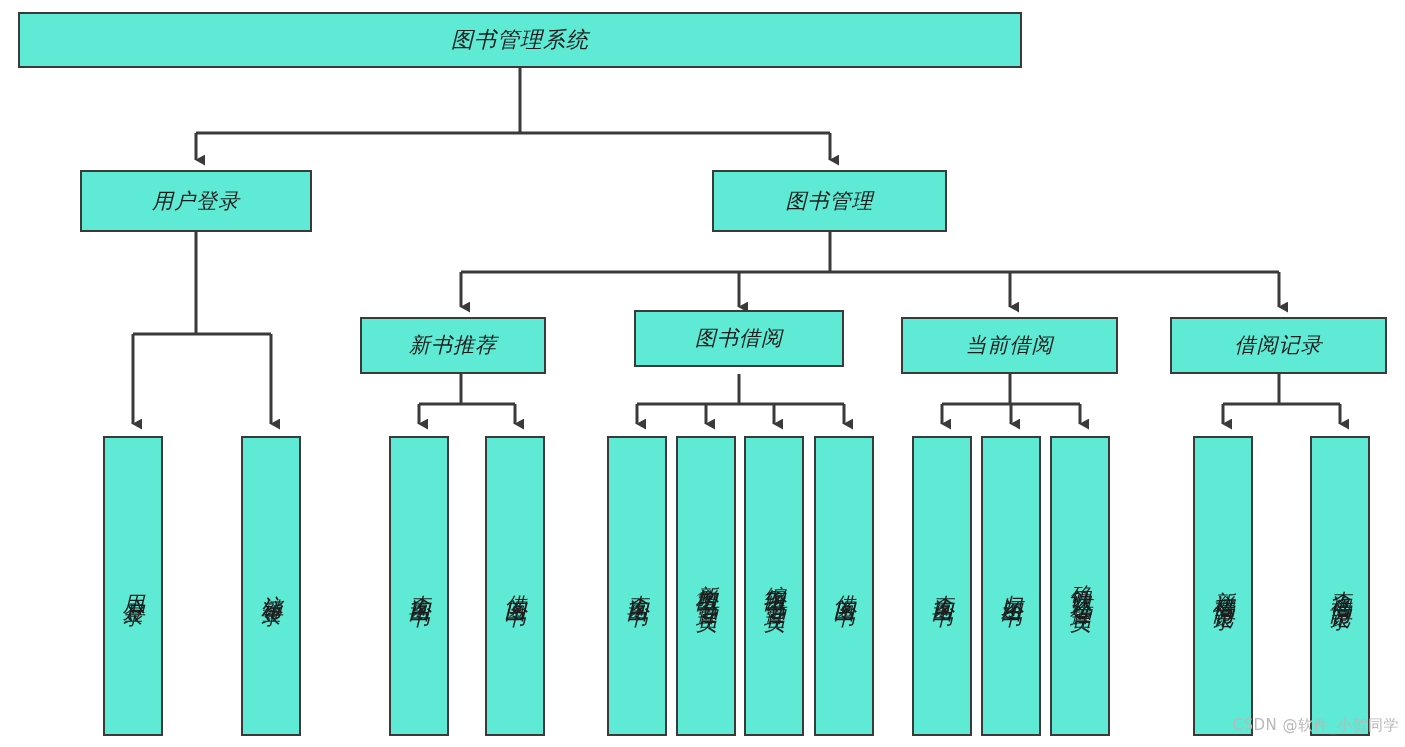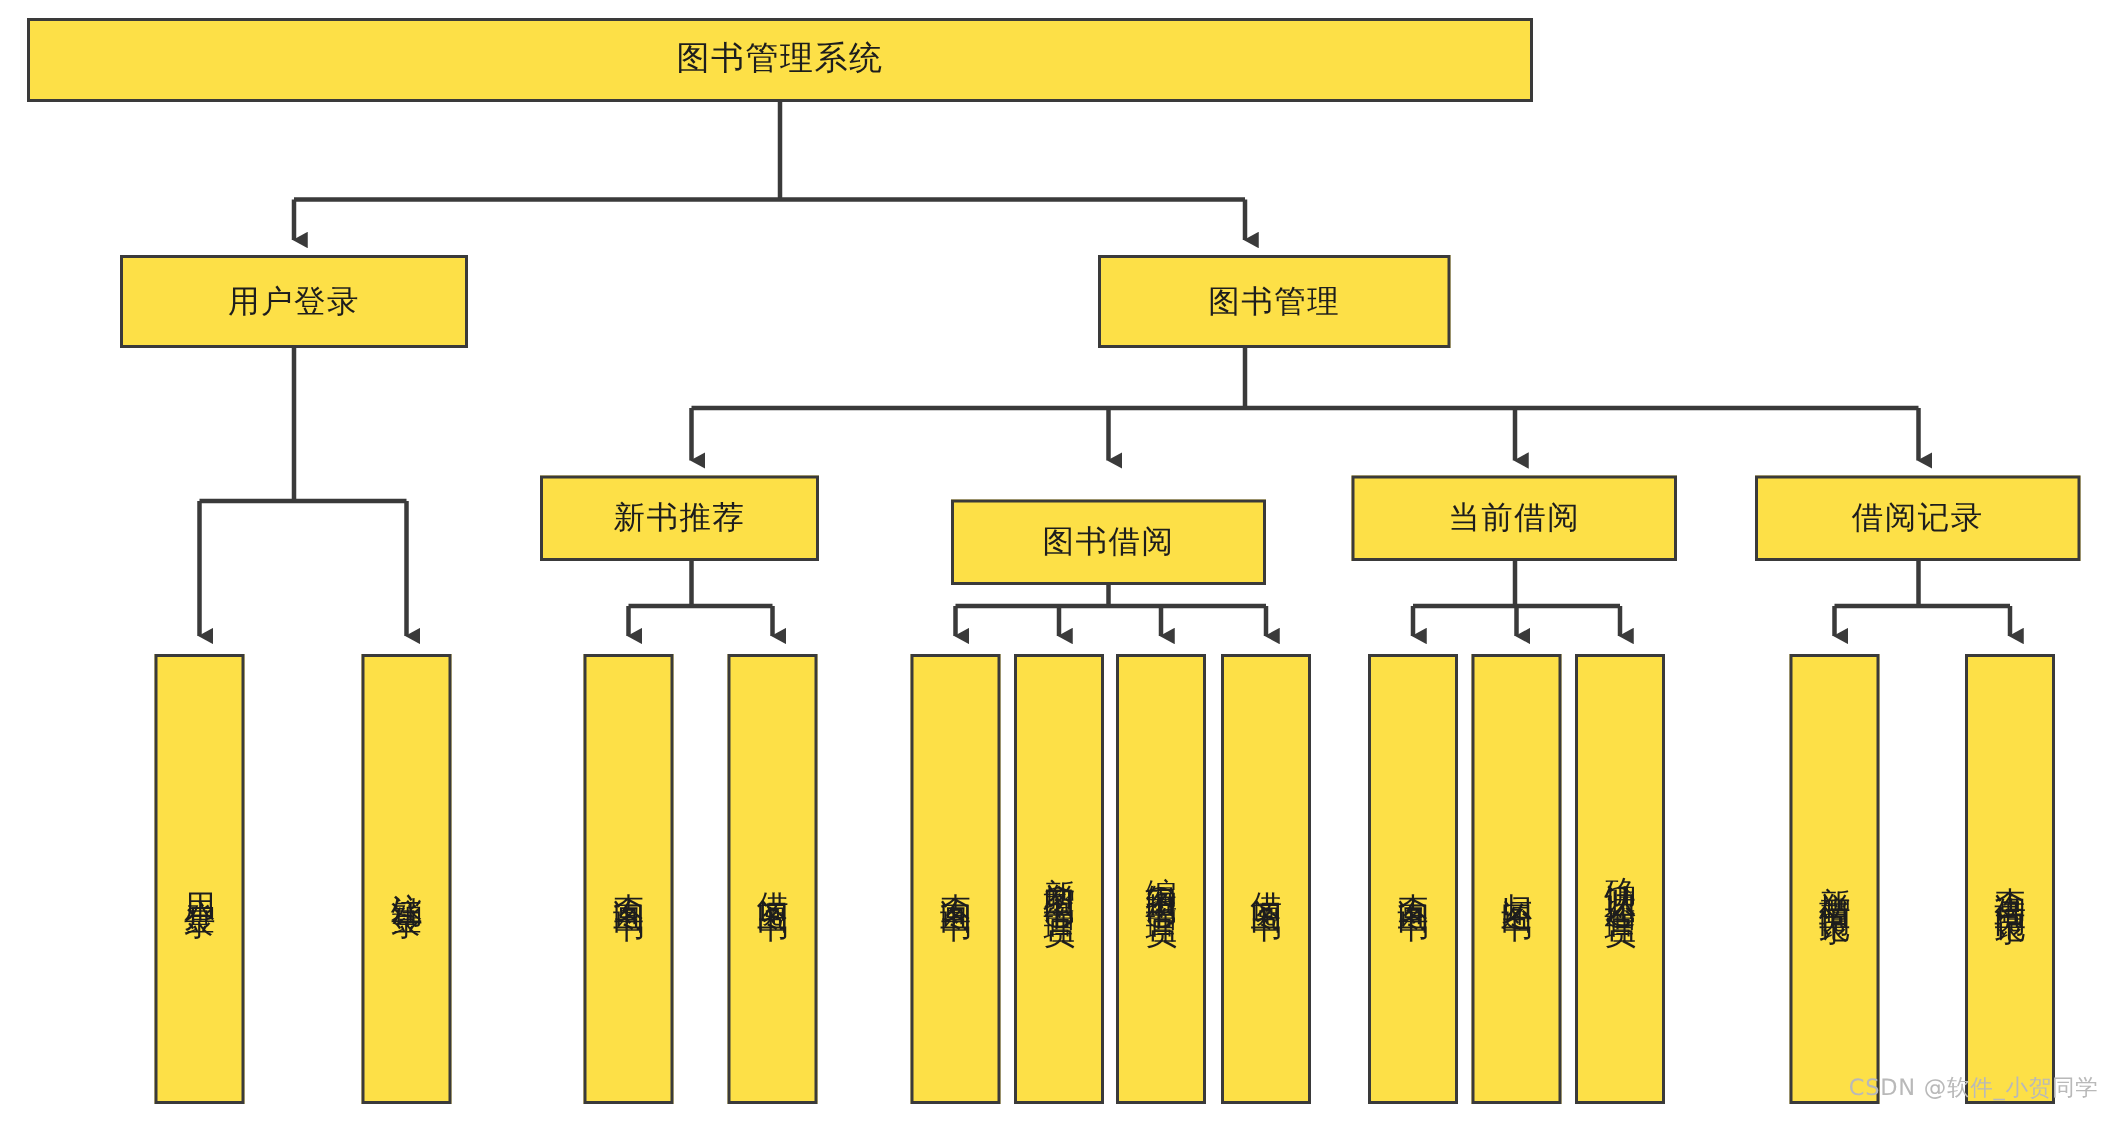--- a/index.html
+++ b/index.html
@@ -17,26 +17,27 @@
   }
   svg.edges{
     position:absolute;
     left:0; top:0;
     width:1405px; height:747px;
     pointer-events:none;
   }
   .node{
     position:absolute;
     box-sizing:border-box;
-    background:#fde047;
+    background:#5eead4;
     border:2.5px solid #3a3a3a;
     display:flex;
     align-items:center;
     justify-content:center;
     text-align:center;
+    font-style:italic;
   }
   .node .label{
     font-size:21px;
     line-height:1.25;
     letter-spacing:1px;
     color:#1d1d1d;
     white-space:nowrap;
   }
   .node.root .label{font-size:22px;}
   .node.leaf{
@@ -118,28 +119,28 @@
     </g>
   </svg>
 
   <div class="node root" style="left:18px; top:12px; width:1004px; height:56px;">
     <span class="label">图书管理系统</span>
   </div>
 
   <div class="node" style="left:80px; top:170px; width:232px; height:62px;">
     <span class="label">用户登录</span>
   </div>
-  <div class="node" style="left:712px; top:170px; width:235px; height:62px;margin-left:20px;">
+  <div class="node" style="left:712px; top:170px; width:235px; height:62px;">
     <span class="label">图书管理</span>
   </div>
 
   <div class="node" style="left:360px; top:317px; width:186px; height:57px;">
     <span class="label">新书推荐</span>
   </div>
-  <div class="node" style="left:634px; top:333px; width:210px; height:57px;">
+  <div class="node" style="left:634px; top:310px; width:210px; height:57px;">
     <span class="label">图书借阅</span>
   </div>
   <div class="node" style="left:1170px; top:317px; width:217px; height:57px;">
     <span class="label">借阅记录</span>
   </div>
   <div class="node" style="left:901px; top:317px; width:217px; height:57px;">
     <span class="label">当前借阅</span>
   </div>
 
   <div class="node leaf" style="left:103px; top:436px; width:60px; height:300px;">

